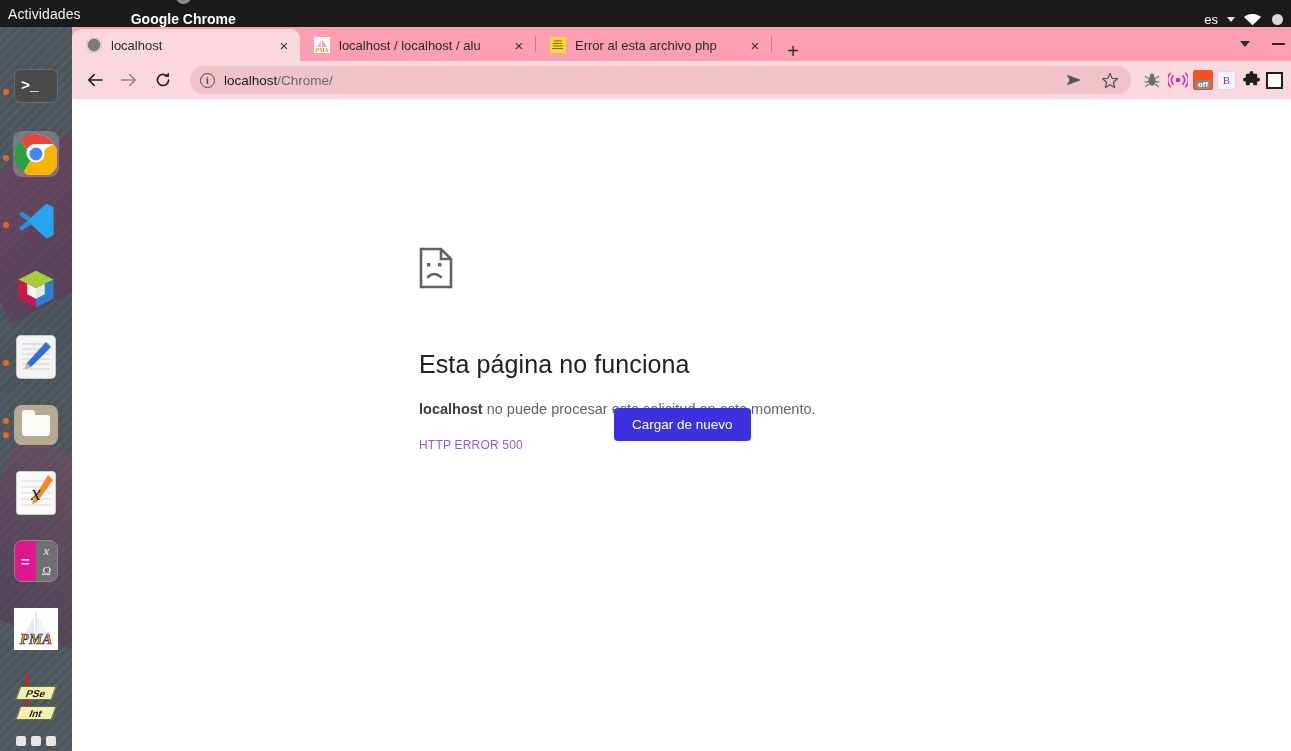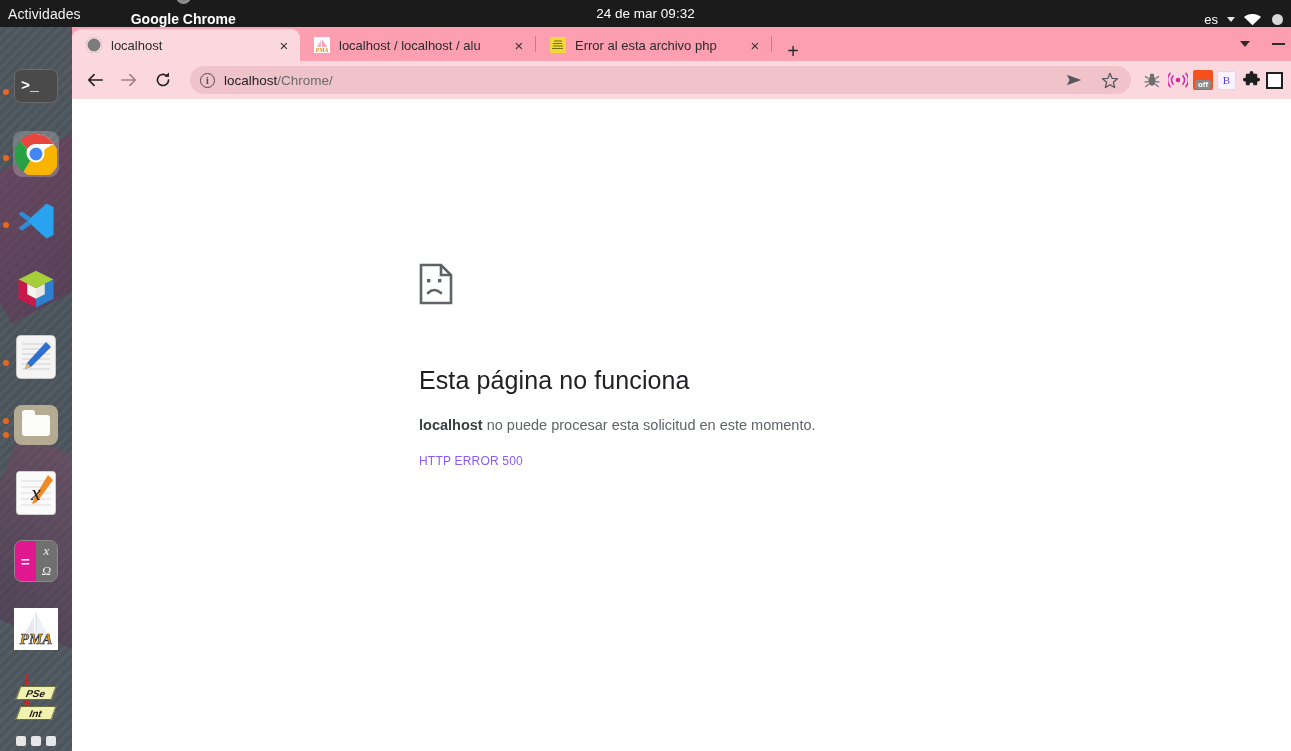--- a/index.html
+++ b/index.html
@@ -192,21 +192,21 @@
   }
   .ext-off .lbl{ background:#8a8a8a;color:#fff;font-size:8px;font-weight:bold;
     line-height:9px;padding:0 3px;border-radius:2px;margin-bottom:1px;}
   .ext-b { width:19px;height:19px;background:#f7f3ff;border:1px solid #ddd6f3;border-radius:2px;
     display:flex;align-items:center;justify-content:center;font-size:11px;color:#5b3fd0;
     font-family:"Liberation Serif", serif;}
   .profile-sq{ width:17px;height:17px;border:2.6px solid #1f1f1f; background:#fff;}
 
   
   .page { position:absolute; left:0; top:72px; right:0; bottom:0; background:#ffffff; }
-  .err-wrap { position:absolute; left: 347px; top: 164px; width: 600px; }
+  .err-wrap { position:absolute; left: 347px; top: 148px; width: 600px; }
   .err-icon { width: 34px; height: 42px; }
   .err-h1 { font-size: 25px; font-weight: normal; color:#202124; margin-top: 57px;
     letter-spacing:.1px; }
   .err-p { font-size: 14.5px; color: #5f6368; margin-top: 22px; }
   .err-p b { color:#3c4043; }
   .err-code { font-size: 12px; color:#8b5cf6; margin-top: 21px; letter-spacing:.2px;}
   .reload-btn {
     position: absolute; left: 542px; top: 309px;
     background: #3c30e0; color:#ffffff; border: none; border-radius: 4px;
     padding: 9px 18px; font-size: 13.5px; font-family:"Liberation Sans", sans-serif;
@@ -218,21 +218,20 @@
 
 <div id="root">
 
   <div class="topbar">
     <div class="tb-activities">Actividades</div>
     <div class="tb-app">
       <span class="tb-app-icon"></span>
       <span class="tb-app-name">Google Chrome</span>
       <span class="caret-d"></span>
     </div>
-    <div class="tb-clock">24 de mar  09:32</div>
     <div class="tb-right">
       <span class="tb-lang">es</span>
       <span class="caret-d"></span>
       <svg class="wifi-ico" width="17" height="13" viewBox="0 0 17 13">
         <path d="M8.5 1 C4.4 1 1.4 2.6 0 4 L8.5 12.3 L17 4 C15.6 2.6 12.6 1 8.5 1 Z" fill="#ffffff"></path>
       </svg>
       <span class="tb-dot"></span>
     </div>
   </div>
 
@@ -507,16 +506,17 @@
           </svg>
         </span>
 
         <div class="err-h1">Esta página no funciona</div>
 
         <div class="err-p"><b>localhost</b><span> no puede procesar esta solicitud en este momento.</span></div>
 
         <div class="err-code">HTTP ERROR 500</div>
       </div>
 
+      <button class="reload-btn">Cargar de nuevo</button>
     </div>
 
   </div>
 </div>
 
 </body></html>

